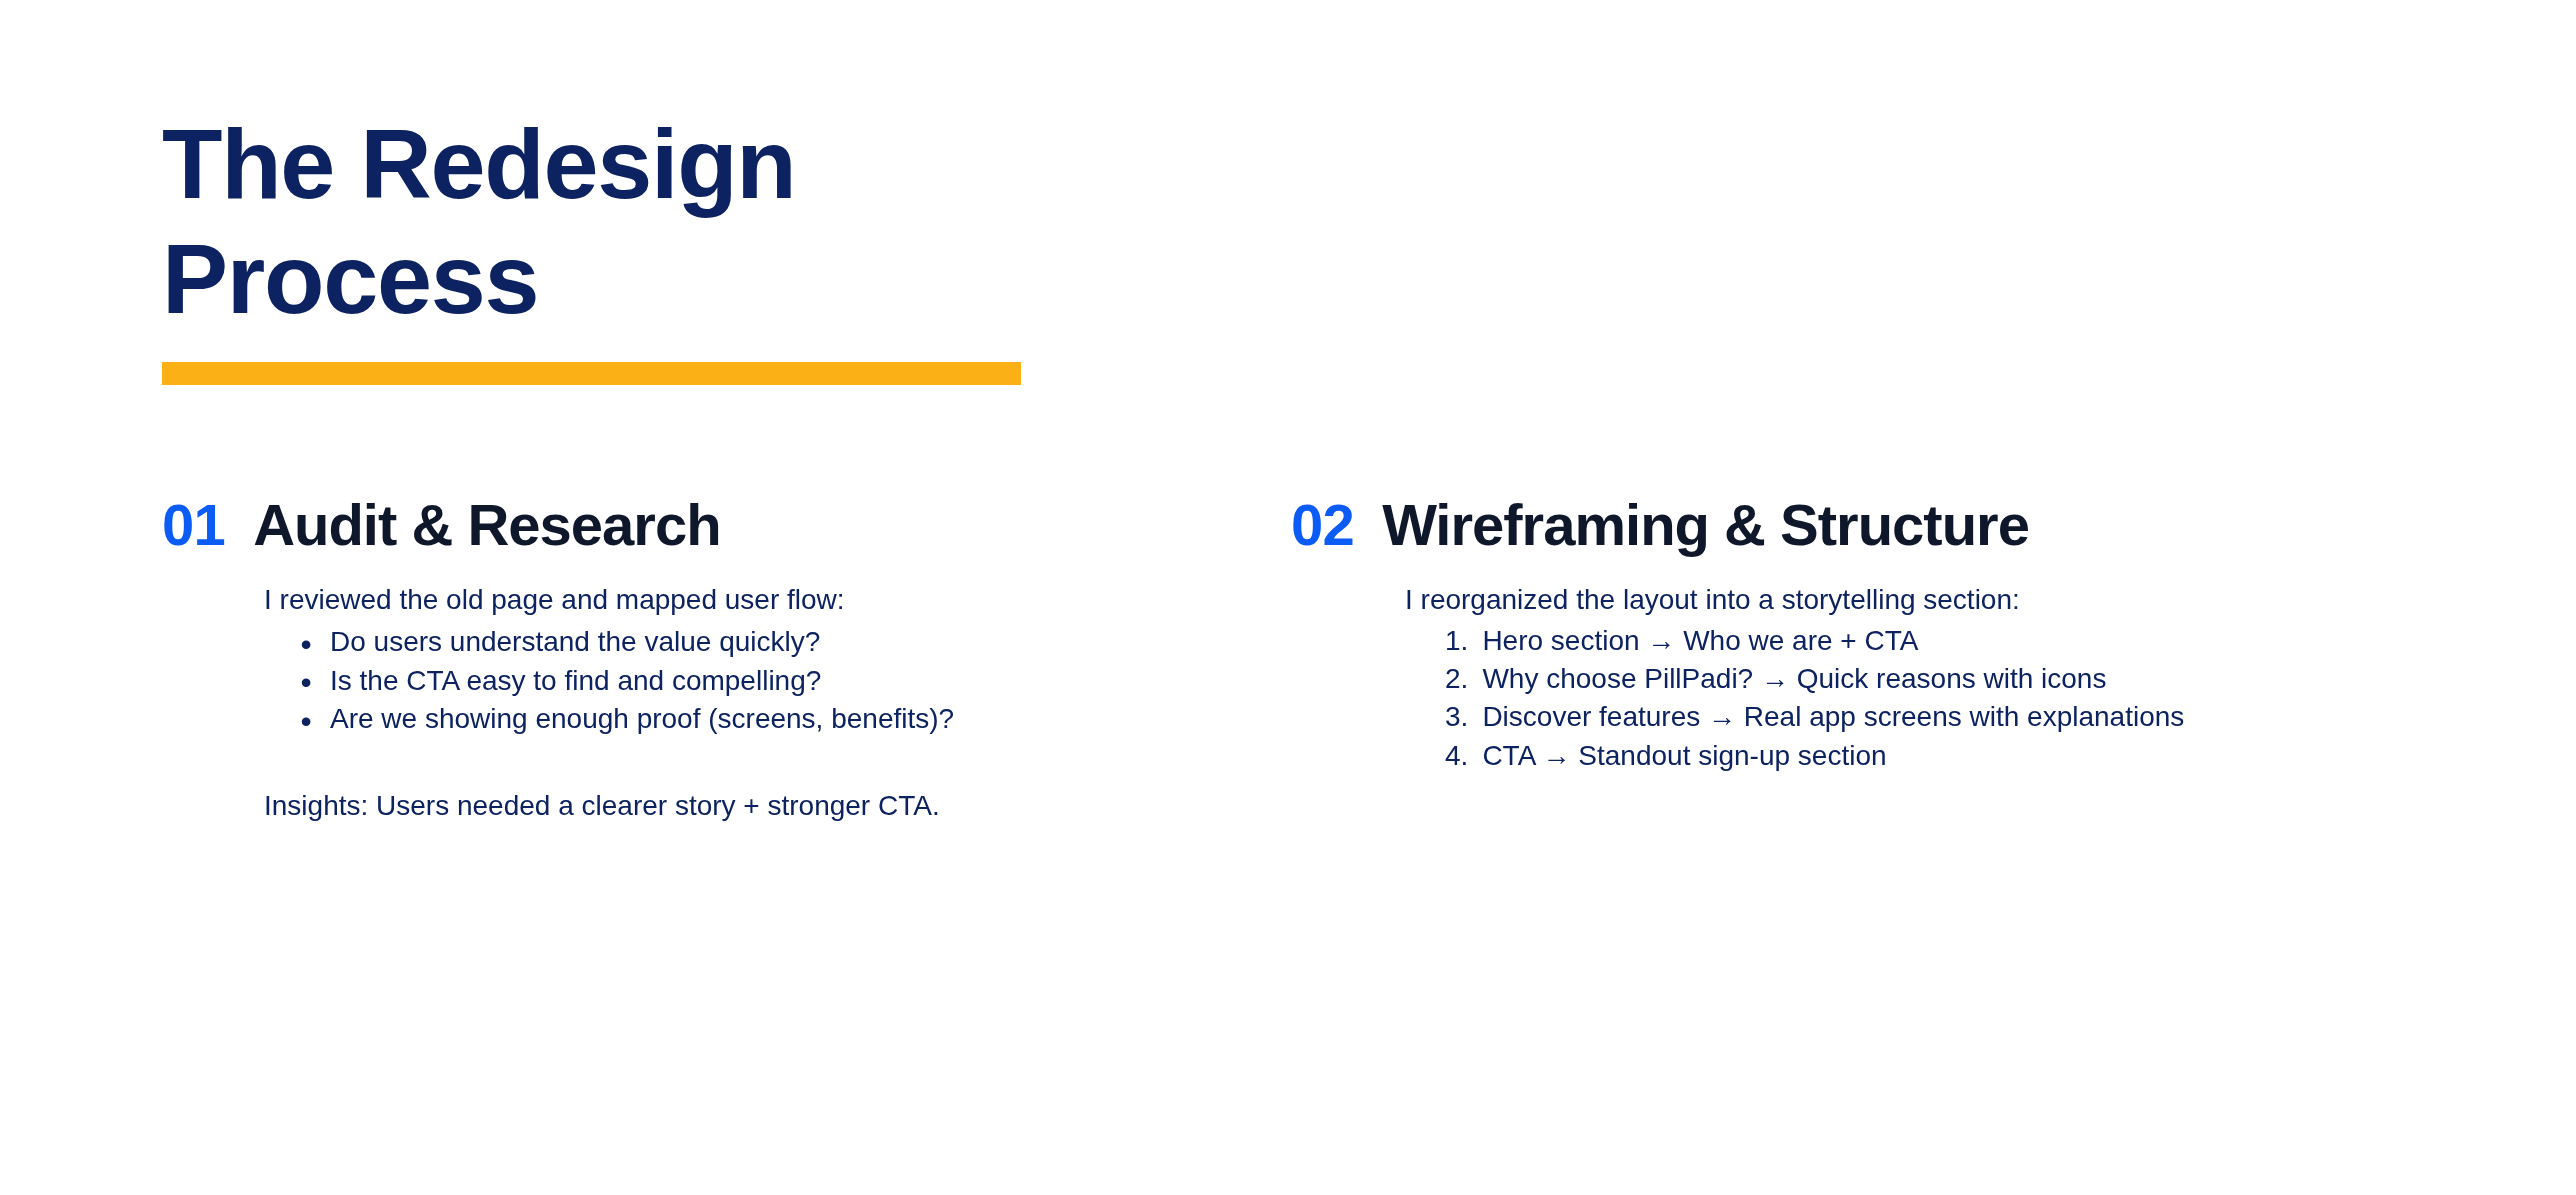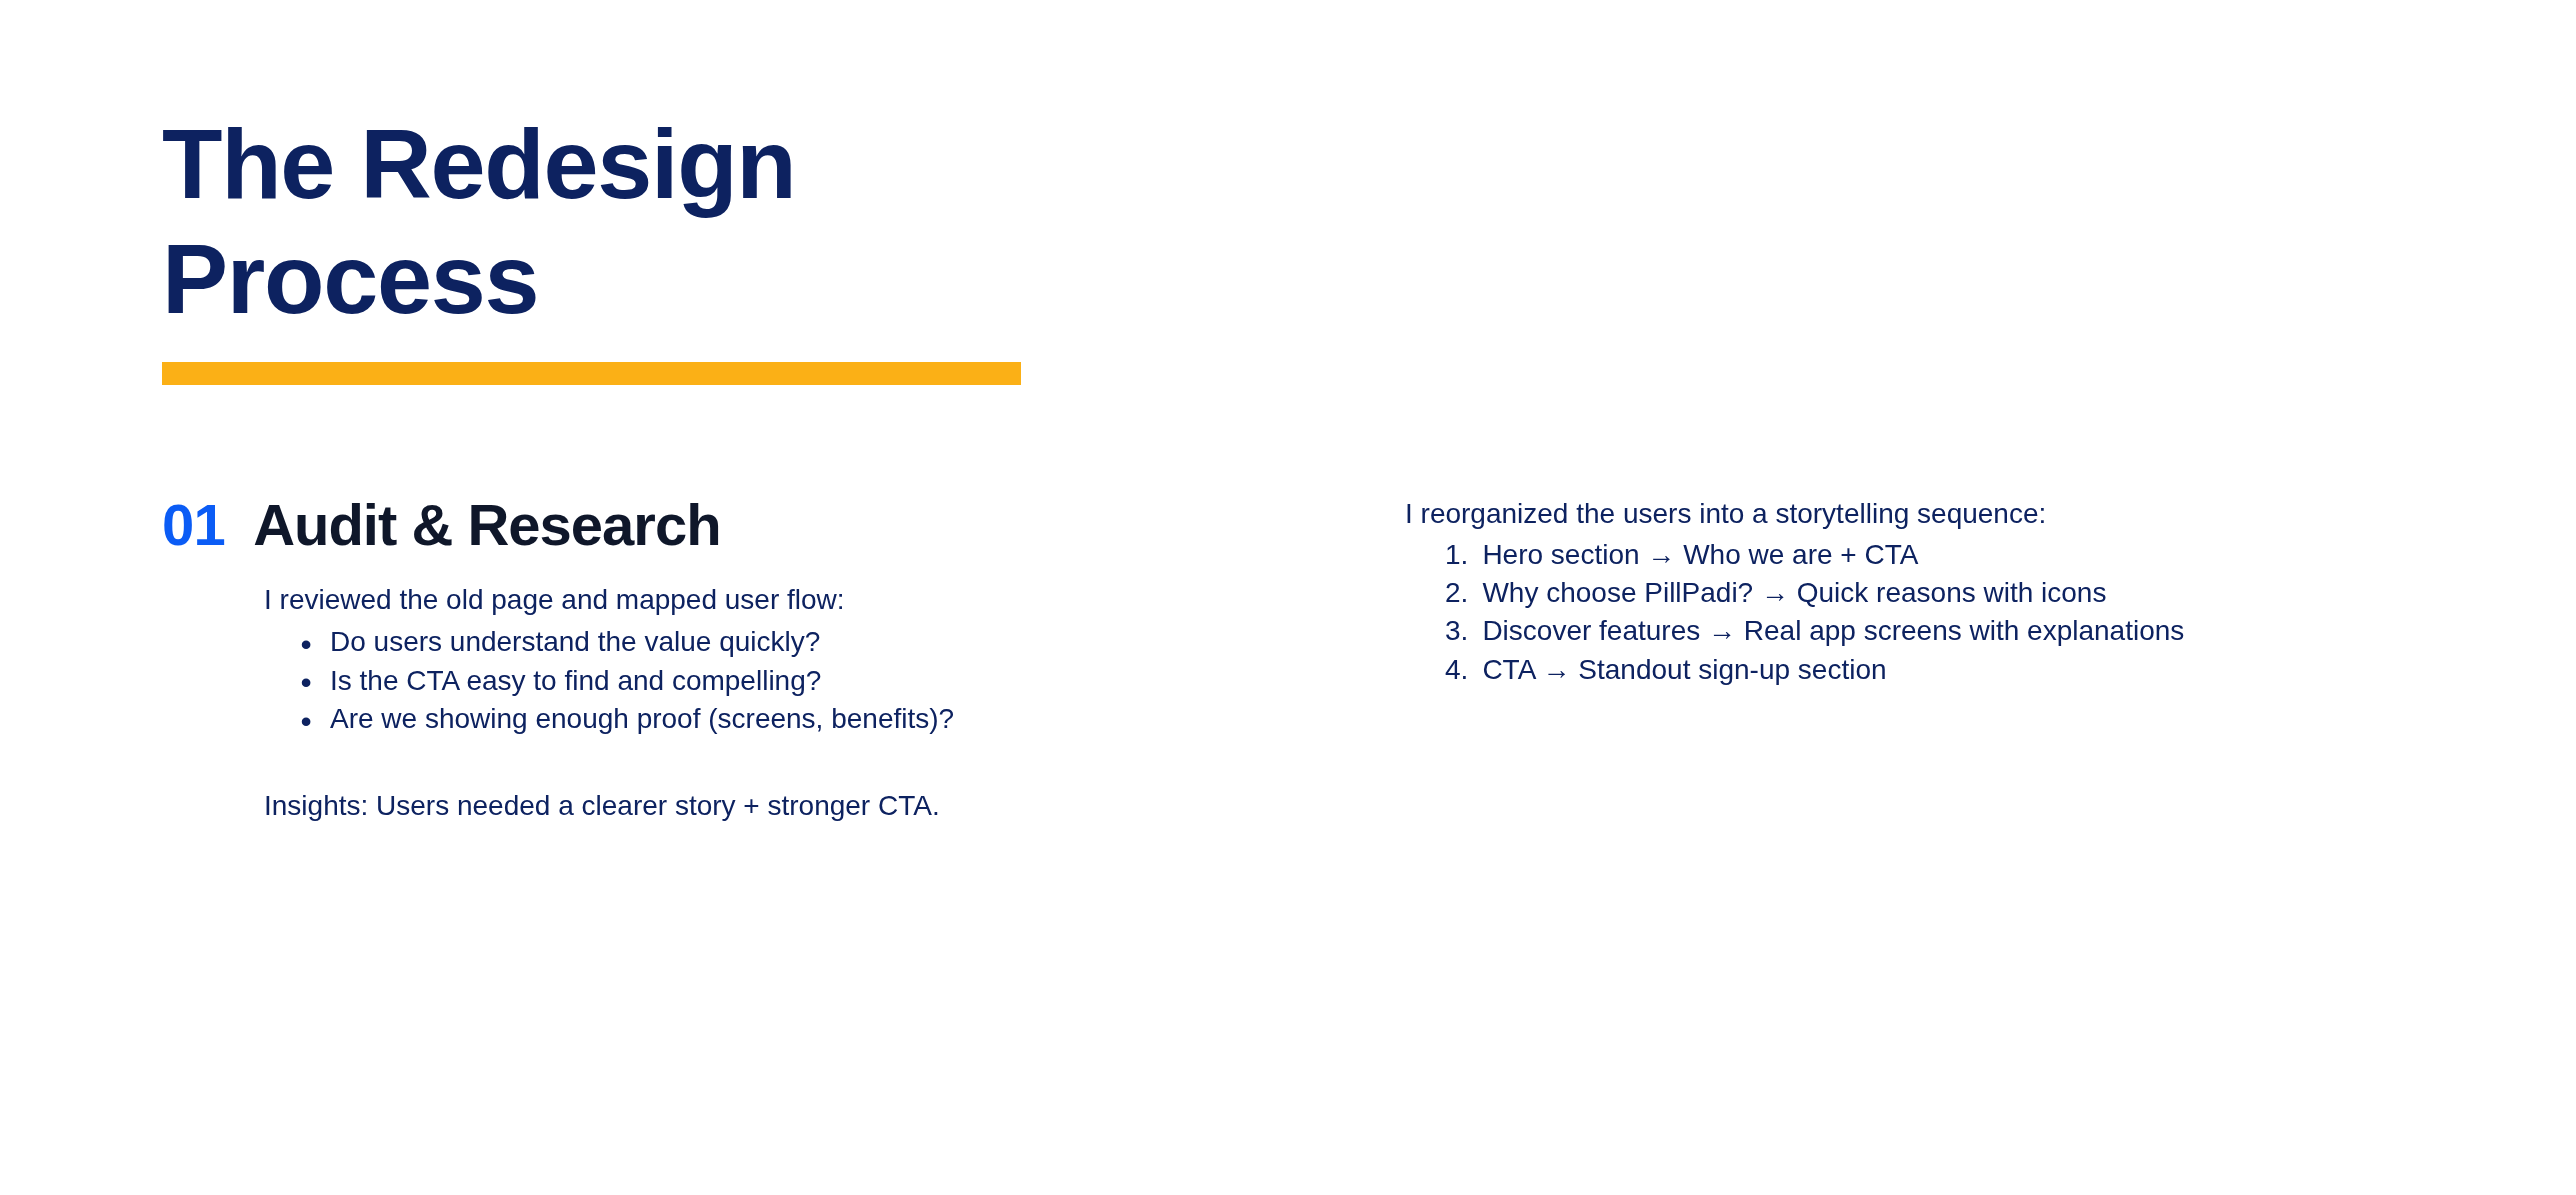--- a/index.html
+++ b/index.html
@@ -183,22 +183,26 @@
         <ul class="bullets">
           <li>Do users understand the value quickly?</li>
           <li>Is the CTA easy to find and compelling?</li>
           <li>Are we showing enough proof (screens, benefits)?</li>
         </ul>
         <div class="insights">Insights: Users needed a clearer story + stronger CTA.</div>
       </div>
     </div>
 
     <div class="column right">
+      <div class="col-head">
+        <span class="col-num">02</span>
+        <span class="col-heading">Wireframing &amp; Structure</span>
+      </div>
       <div class="col-body right-body">
-        <div class="lead right-lead">I reorganized the users into a storytelling sequence:</div>
+        <div class="lead right-lead">I reorganized the layout into a storytelling section:</div>
         <ol class="numbers">
           <li>Hero section → Who we are + CTA</li>
           <li>Why choose PillPadi? → Quick reasons with icons</li>
           <li>Discover features → Real app screens with explanations</li>
           <li>CTA → Standout sign-up section</li>
         </ol>
       </div>
     </div>
 
   </div>

